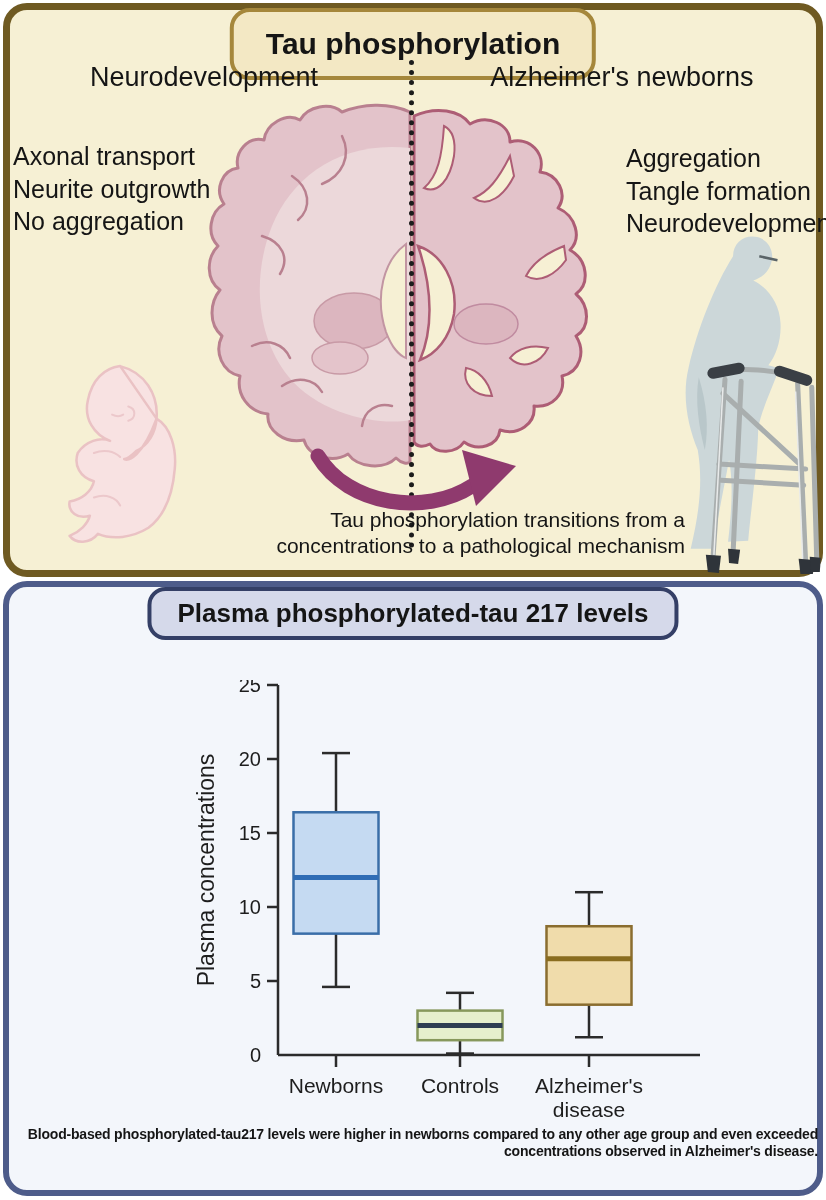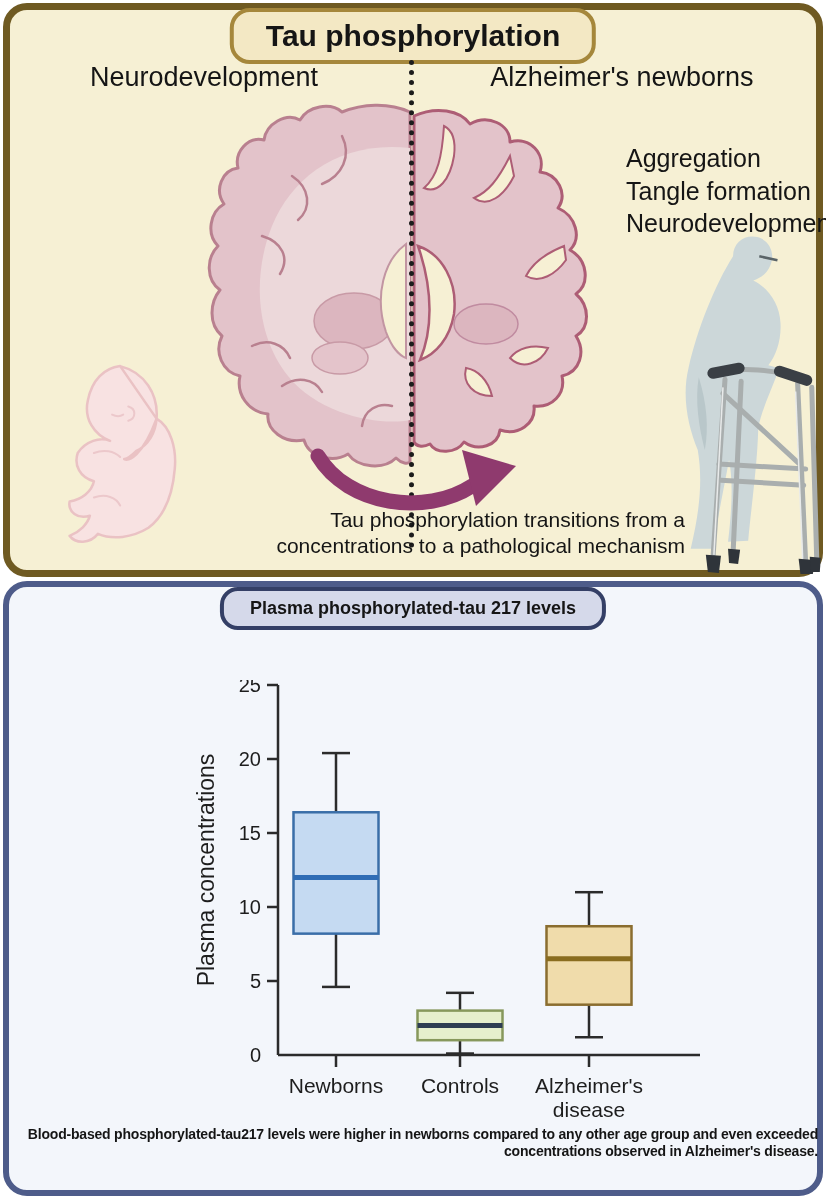--- a/index.html
+++ b/index.html
@@ -17,27 +17,27 @@
     left:3px;top:581px;width:820px;height:615px;
     background:var(--c-bottom_panel_bg,#f3f6fb);
     border:6px solid var(--c-bottom_panel_border,#4e5c8a);
   }
   .pill{
     position:absolute;left:50%;transform:translateX(-50%);
     box-sizing:border-box;white-space:nowrap;
     font-weight:bold;text-align:center;
   }
   .pill-top{
-    top:8px;font-size:30px;padding:7px 32px;
+    top:8px;font-size:30px;padding:15px 32px;
     background:var(--c-top_pill_bg,#f3e8c4);
     border:4px solid var(--c-top_pill_border,#a5873b);
     border-radius:20px;
   }
   .pill-bottom{
-    top:587px;font-size:18px;padding:7px 26px;
+    top:587px;font-size:26px;padding:7px 26px;
     background:var(--c-bottom_pill_bg,#d5d9ea);
     border:4px solid var(--c-bottom_pill_border,#343f66);
     border-radius:18px;
   }
   .heading{position:absolute;top:62px;font-size:27px;text-align:center;}
   .heading-left{left:8px;width:392px;}
   .heading-right{left:428px;width:388px;}
   .side-list{position:absolute;font-size:25px;line-height:1.3;}
   .side-list-left{left:13px;top:140px;}
   .side-list-right{left:598px;top:142px;margin-left:28px;}
@@ -62,20 +62,25 @@
 
 <div class="stage">
 
   <div class="panel panel-top"></div>
 
   <div class="pill pill-top">Tau phosphorylation</div>
 
   <div class="heading heading-left">Neurodevelopment</div>
   <div class="heading heading-right">Alzheimer's newborns</div>
 
+  <div class="side-list side-list-left">
+    <div>Axonal transport</div>
+    <div>Neurite outgrowth</div>
+    <div>No aggregation</div>
+  </div>
   <div class="side-list side-list-right">
     <div>Aggregation</div>
     <div>Tangle formation</div>
     <div>Neurodevelopment</div>
   </div>
 
   <svg class="illu" style="left:192px;top:96px" width="436" height="388" viewBox="0 0 436 388">
 
     <path d="M218,16 C196,6 170,8 150,16 C138,6 116,10 108,24 C94,16 74,28 72,44
              C56,40 42,56 46,72 C30,74 22,94 32,108 C18,116 14,138 26,150

